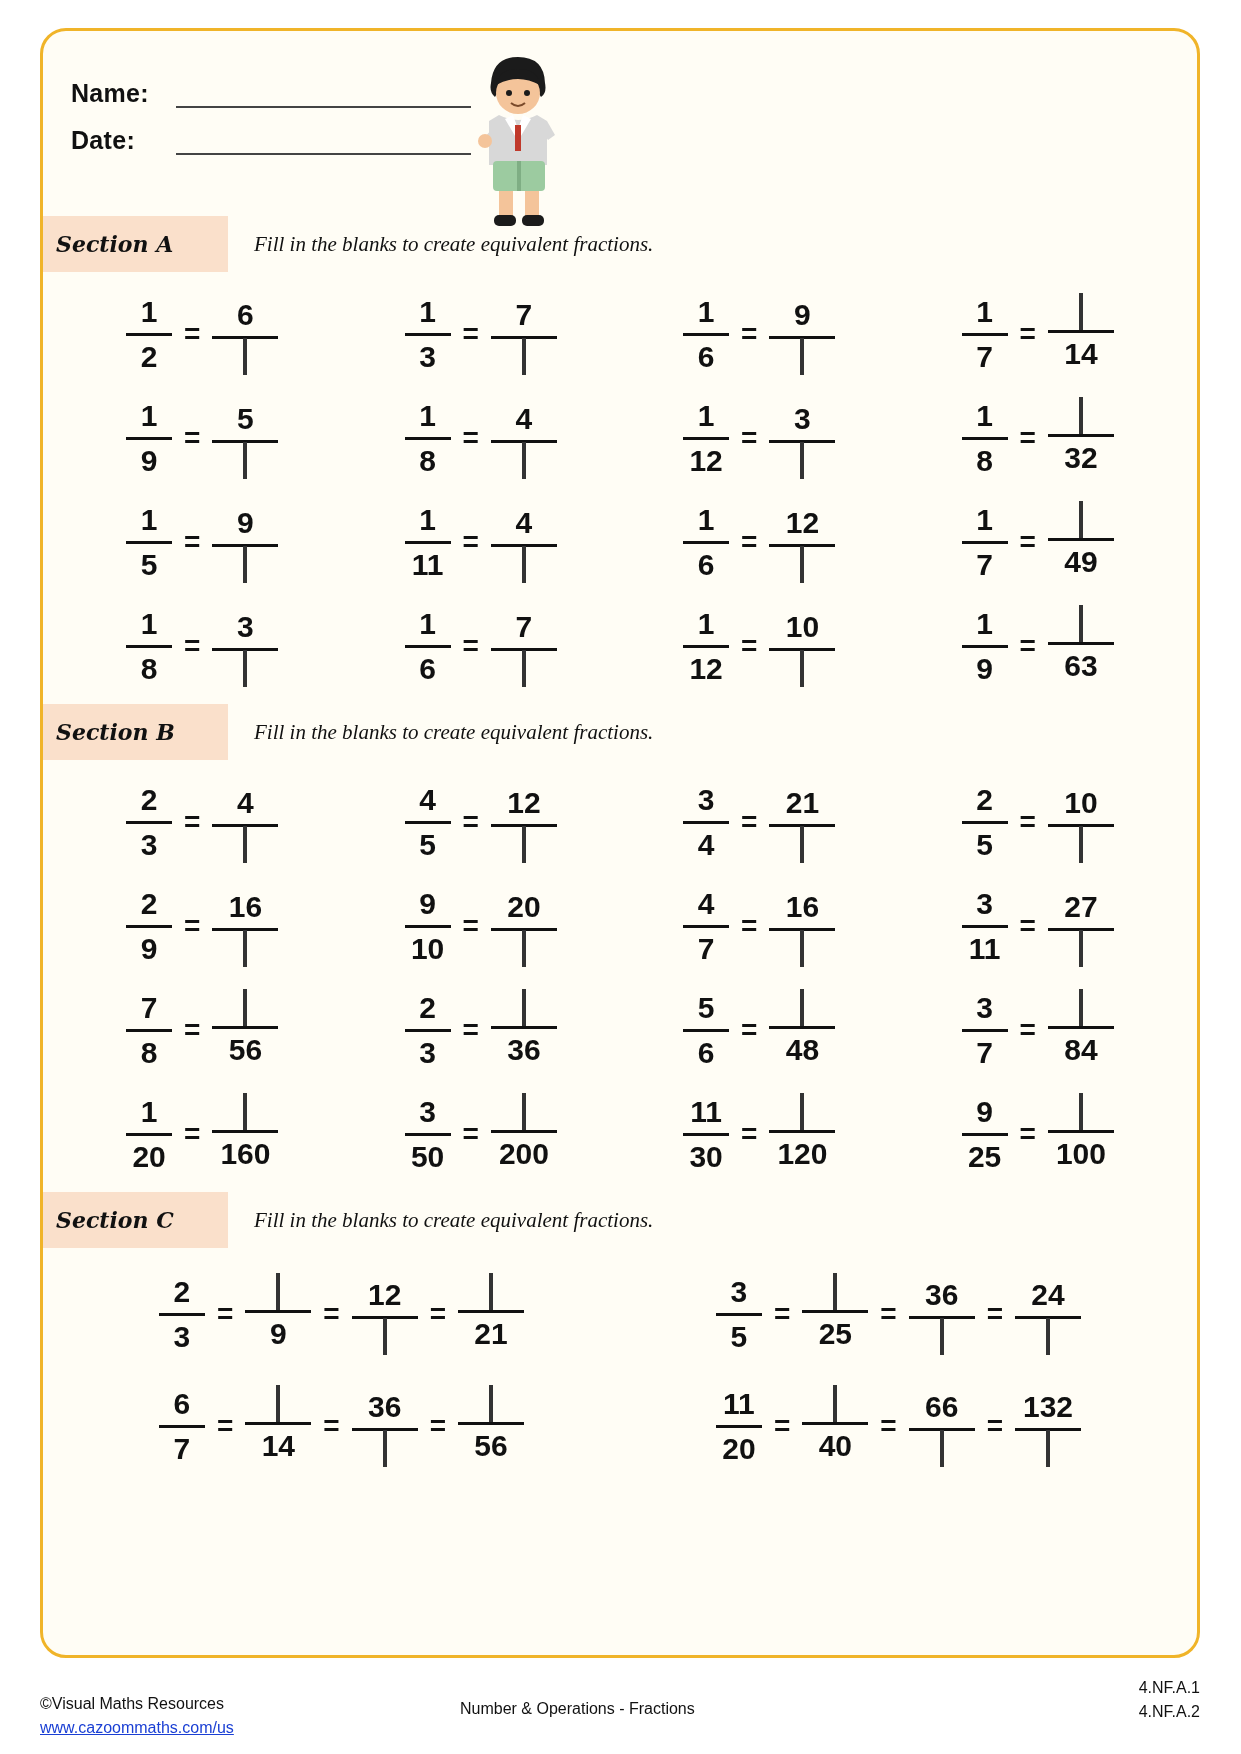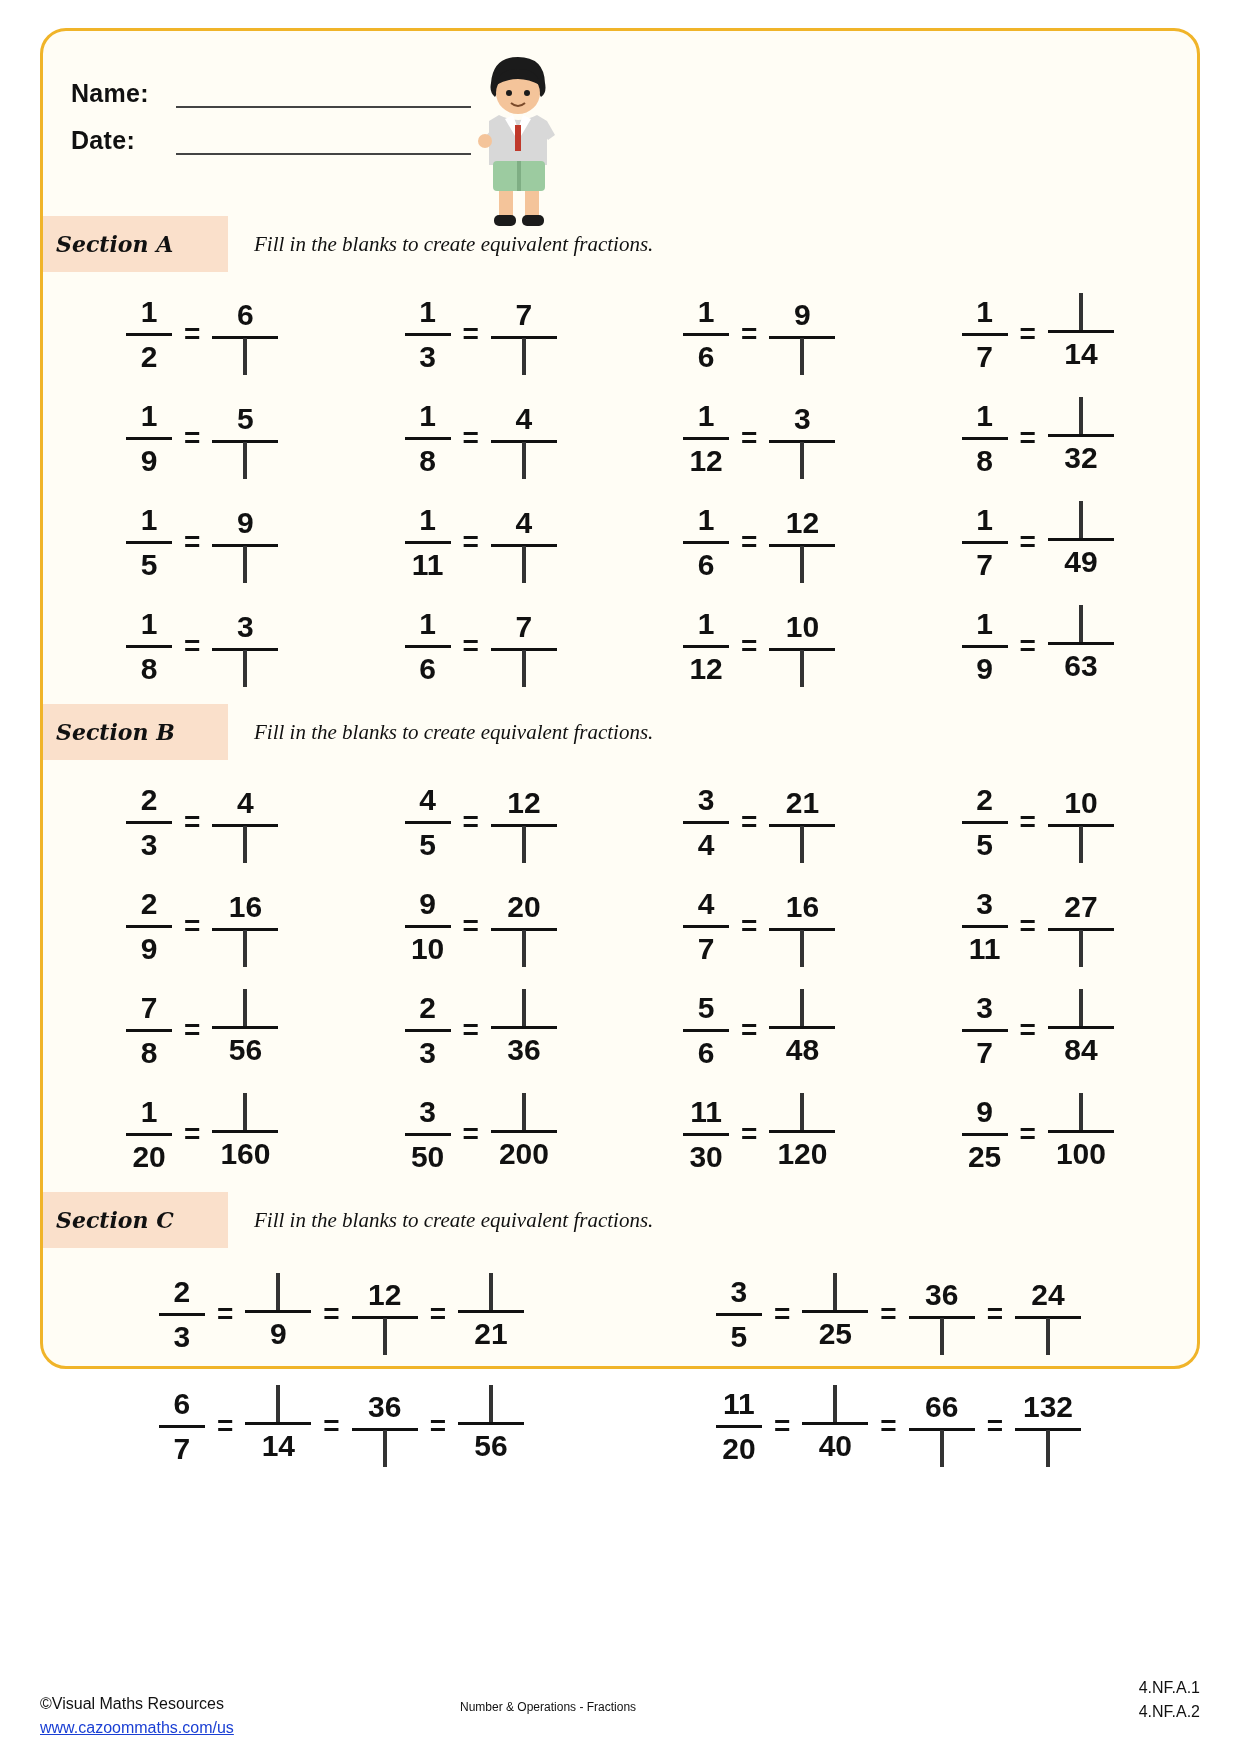--- a/index.html
+++ b/index.html
@@ -11,21 +11,21 @@
     width: 1241px;
     height: 1754px;
     font-family: "Liberation Sans", sans-serif;
     position: relative;
   }
   .page {
     position: absolute;
     left: 40px;
     top: 28px;
     width: 1160px;
-    height: 1341px;
+    height: 1630px;
     border: 3px solid #f0b429;
     border-radius: 26px;
     background: #fffdf5;
     box-sizing: border-box;
   }
 
   
   .header {
     position: relative;
     height: 185px;
@@ -213,21 +213,21 @@
     line-height: 1.5;
   }
   .footer .left a {
     color: #1a3fd4;
     text-decoration: underline;
   }
   .footer .center {
     position: absolute;
     left: 420px;
     top: 24px;
-    font-size: 12px;
+    font-size: 16px;
   }
   .footer .right {
     position: absolute;
     right: 0;
     top: 0;
     text-align: right;
     line-height: 1.5;
   }
 </style>
 </head>

